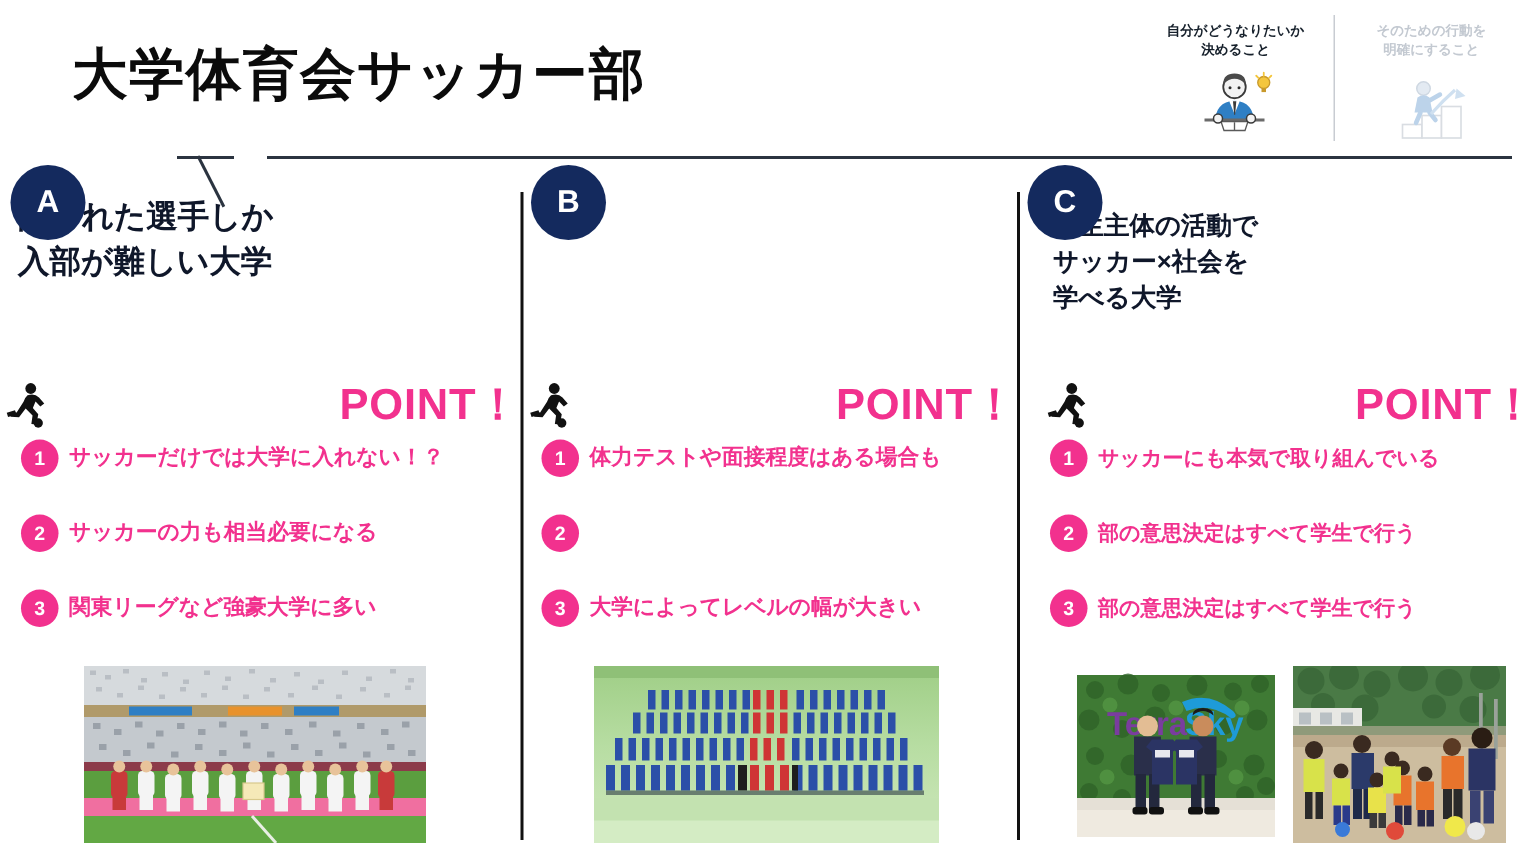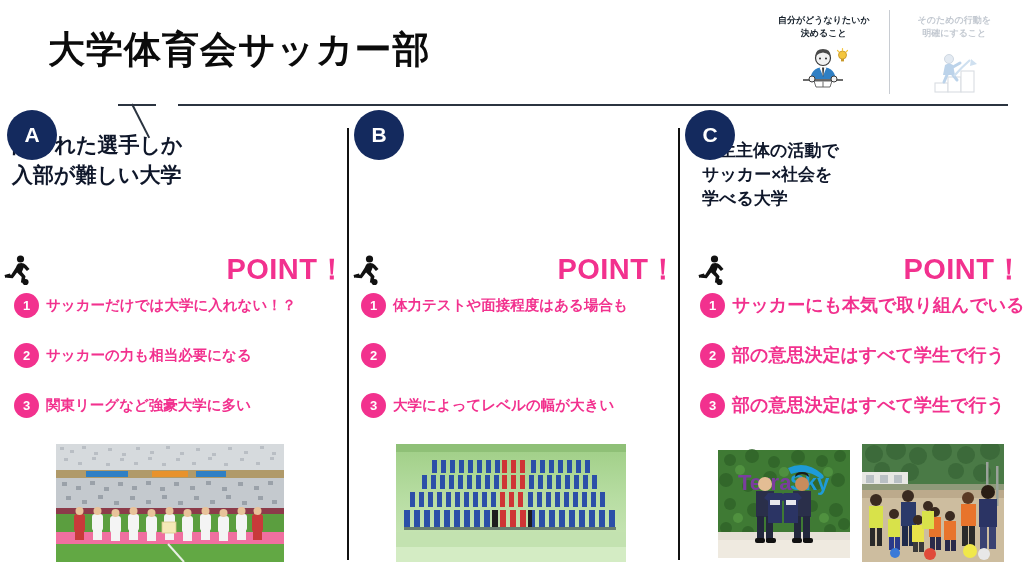--- a/index.html
+++ b/index.html
@@ -76,21 +76,21 @@
   .col.a .points{top:185px;left:14px;}
   .col.b .points{top:185px;left:12px;}
   .col.c .points{top:185px;left:20px;}
   .pt{display:flex;align-items:center;margin-bottom:25px;}
   .pt-num{
     width:25px;height:25px;border-radius:50%;background:#f2318e;color:#fff;
     font-size:13px;font-weight:bold;display:flex;align-items:center;justify-content:center;
     flex:0 0 auto;margin-right:7px;
   }
   .pt-txt{font-size:14.5px;font-weight:bold;color:#f2318e;line-height:1.2;white-space:nowrap;}
-  .col.c .pt-txt{font-size:18px;}
+  .col.c .pt-txt{font-size:14px;}
 
   
   .photos{position:absolute;bottom:14px;display:flex;gap:6px;}
   .col.a .photos{left:56px;}
   .col.b .photos{left:47px;}
   .col.c .photos{left:32px;}
   .photo{position:relative;overflow:hidden;background:#dfe3e6;}
   .photo.pa{width:228px;height:118px;}
   .photo.pb{width:230px;height:118px;}
   .photo.pc1{width:144px;height:118px;}

